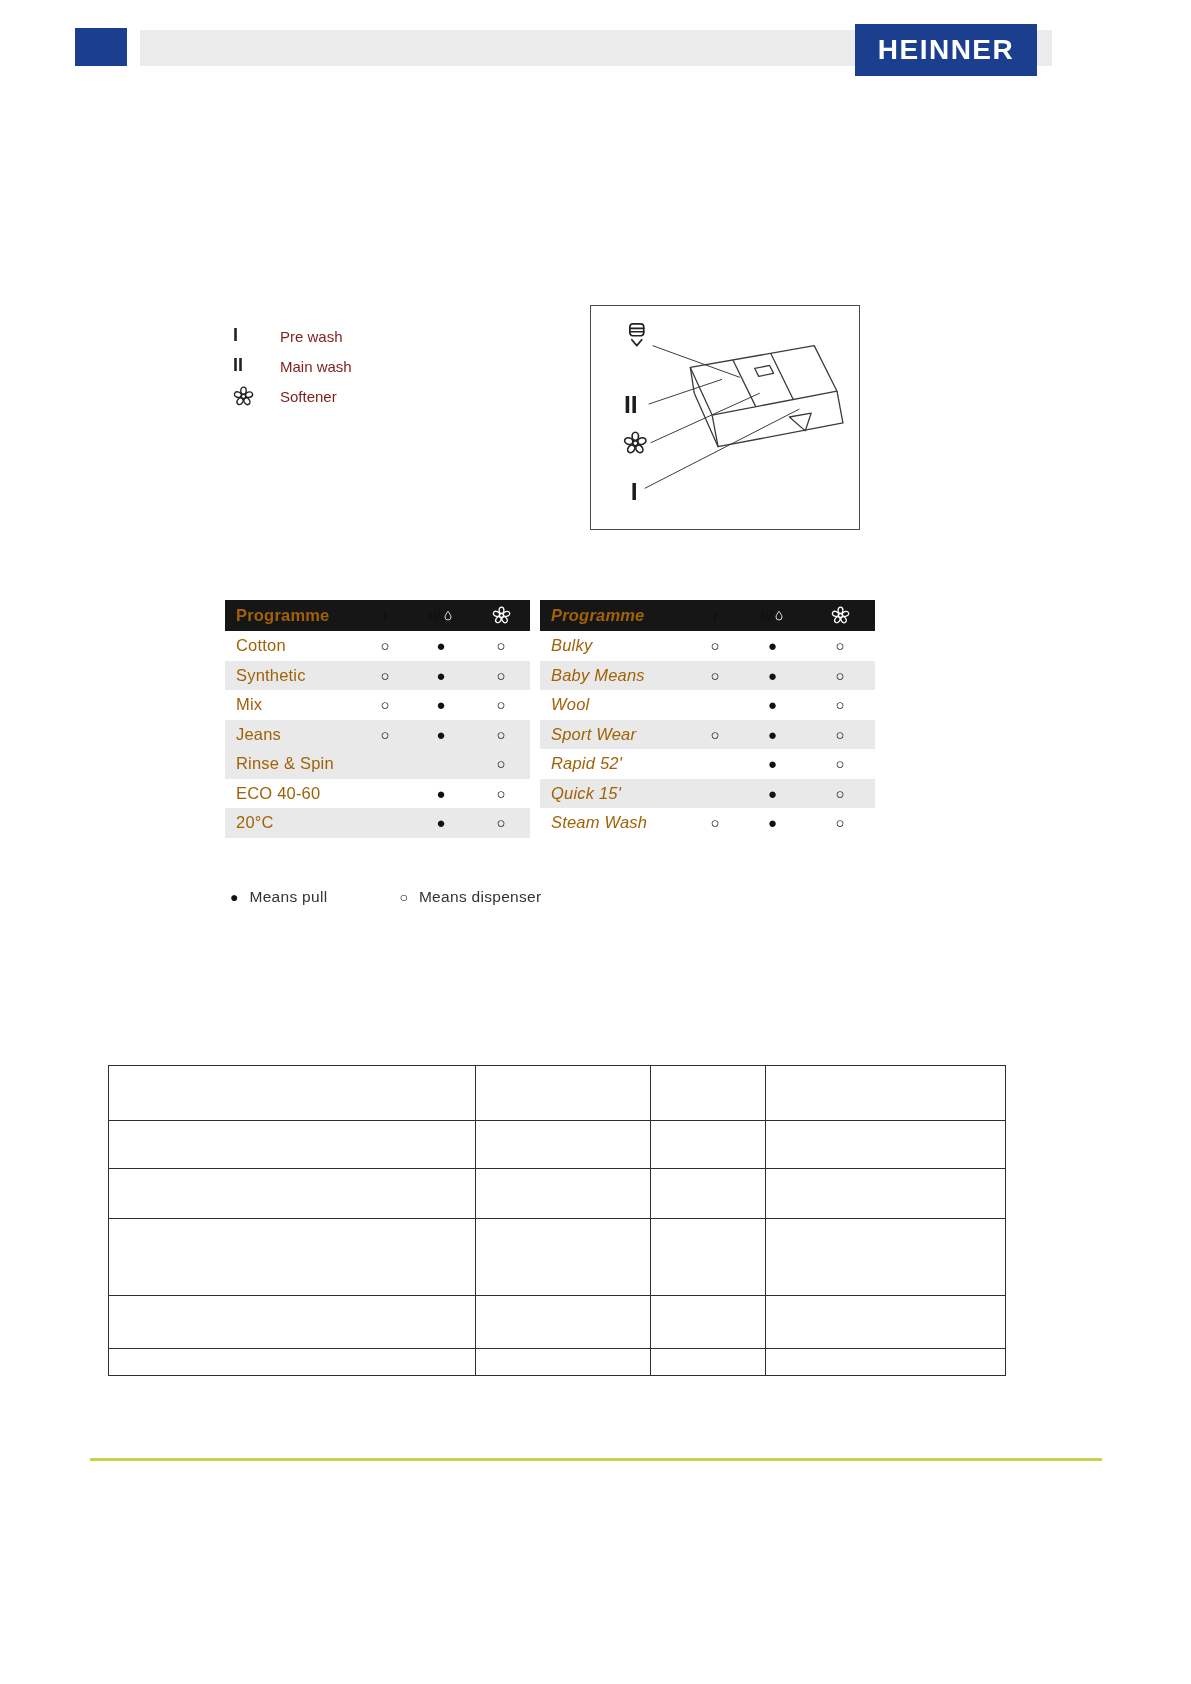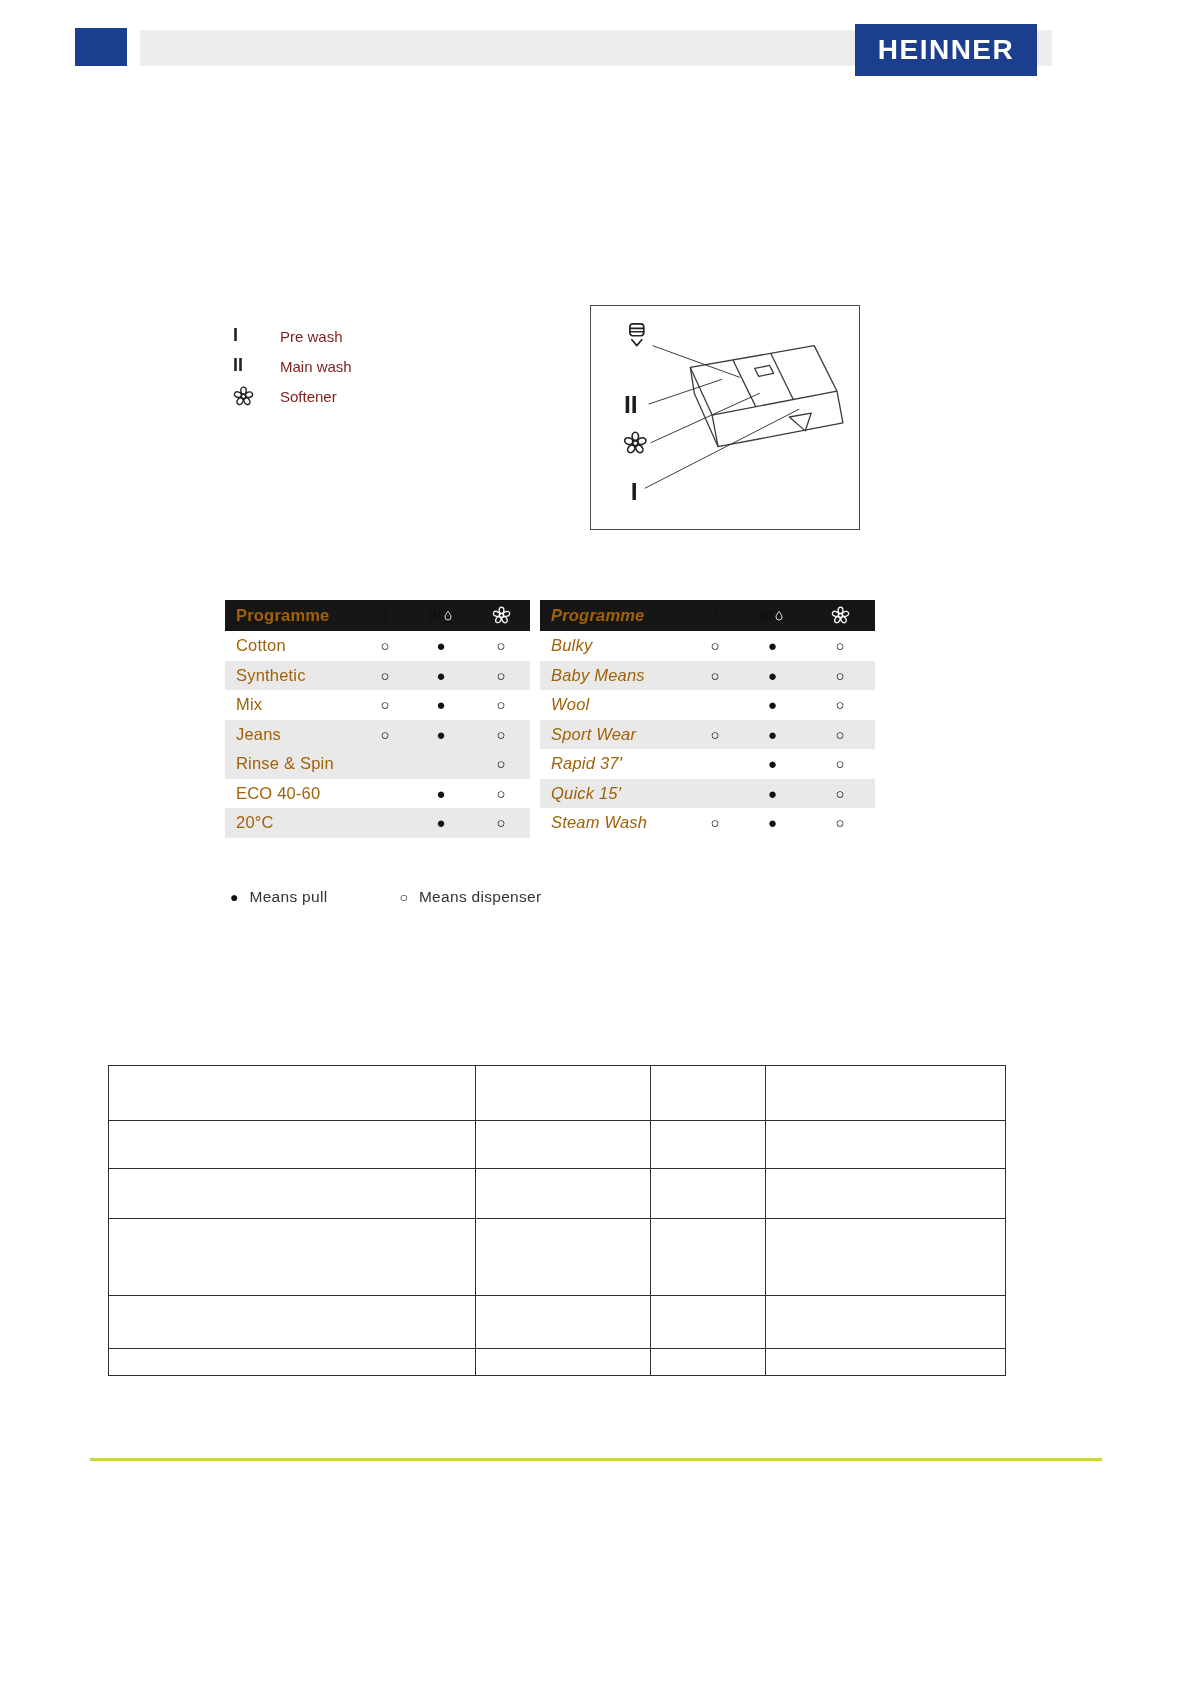--- a/index.html
+++ b/index.html
@@ -232,21 +232,21 @@
       <span class="pcell col-main">●</span>
       <span class="pcell col-soft">○</span>
     </div>
     <div class="prow alt">
       <span class="pname">Sport Wear</span>
       <span class="pcell col-pre">○</span>
       <span class="pcell col-main">●</span>
       <span class="pcell col-soft">○</span>
     </div>
     <div class="prow">
-      <span class="pname">Rapid 37'</span>
+      <span class="pname">Rapid 52'</span>
       <span class="pcell col-pre"></span>
       <span class="pcell col-main">●</span>
       <span class="pcell col-soft">○</span>
     </div>
     <div class="prow alt">
       <span class="pname">Quick 15'</span>
       <span class="pcell col-pre"></span>
       <span class="pcell col-main">●</span>
       <span class="pcell col-soft">○</span>
     </div>

